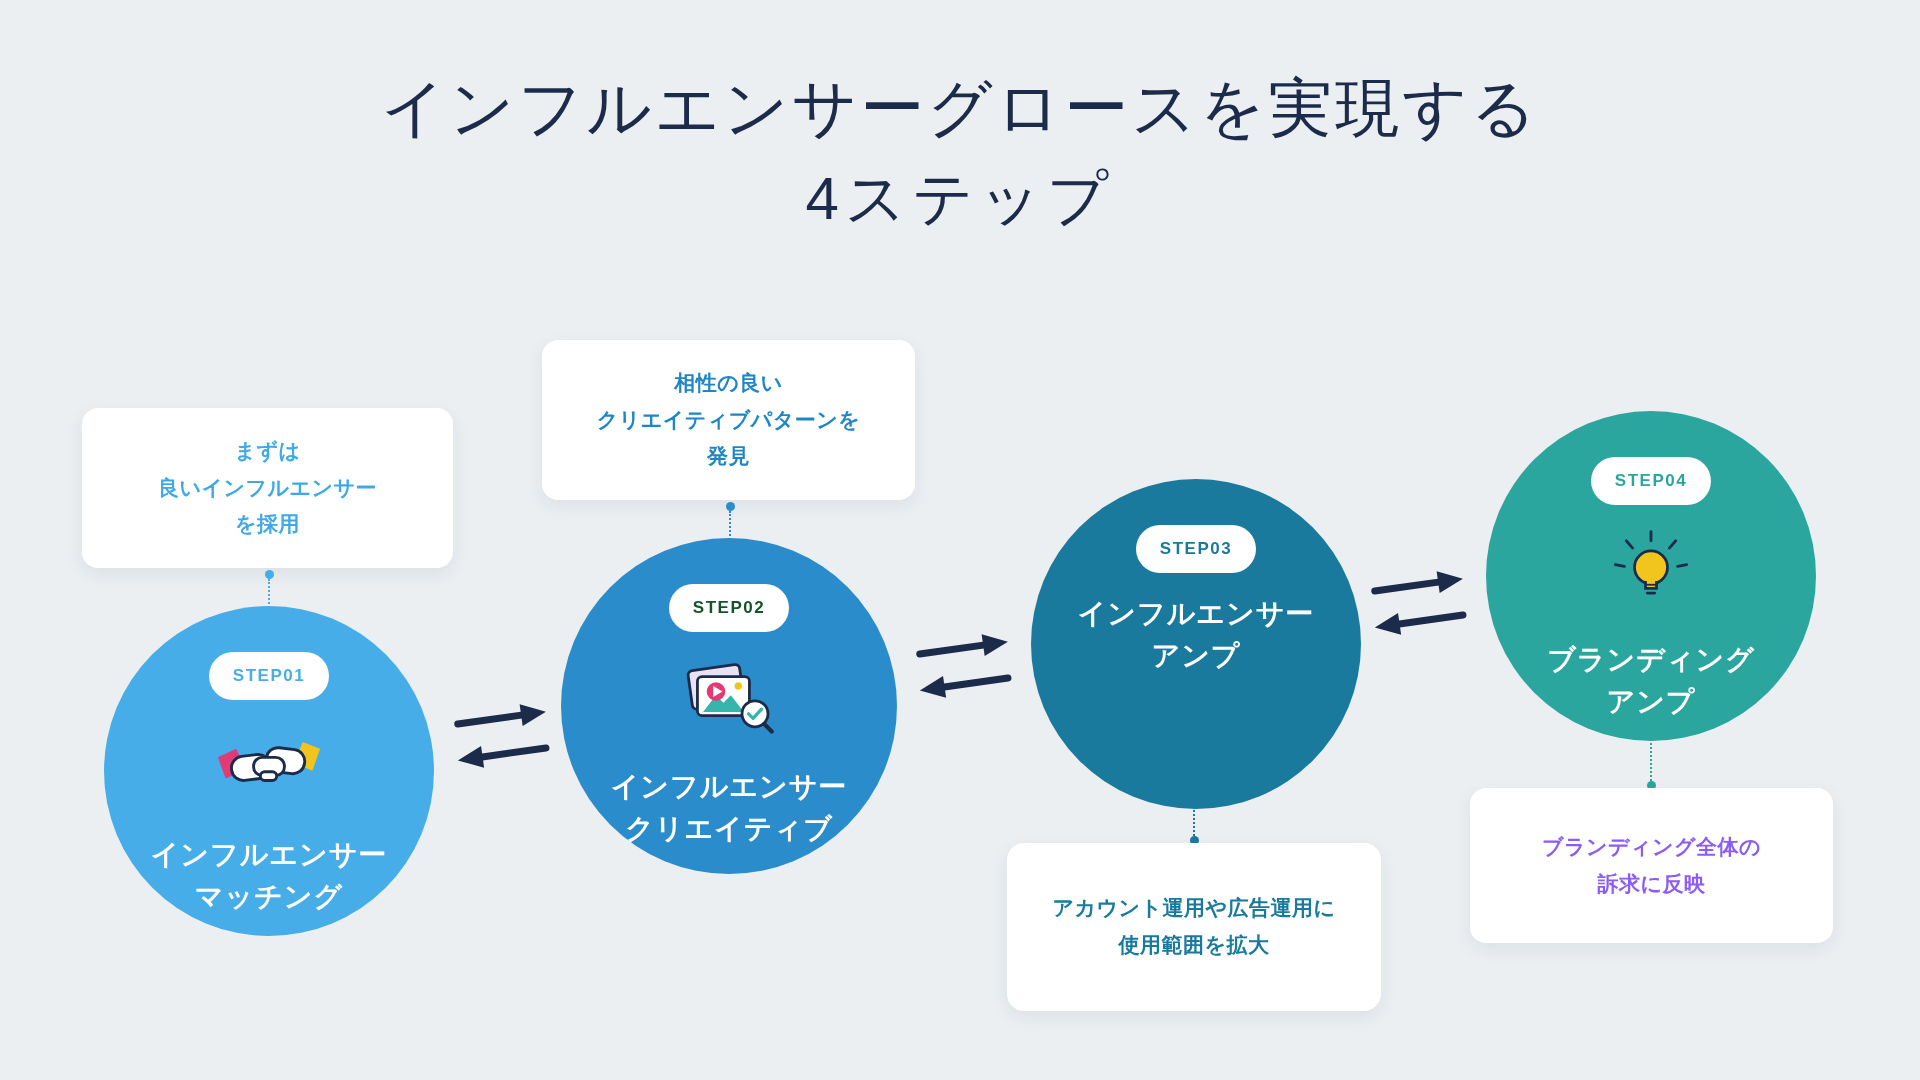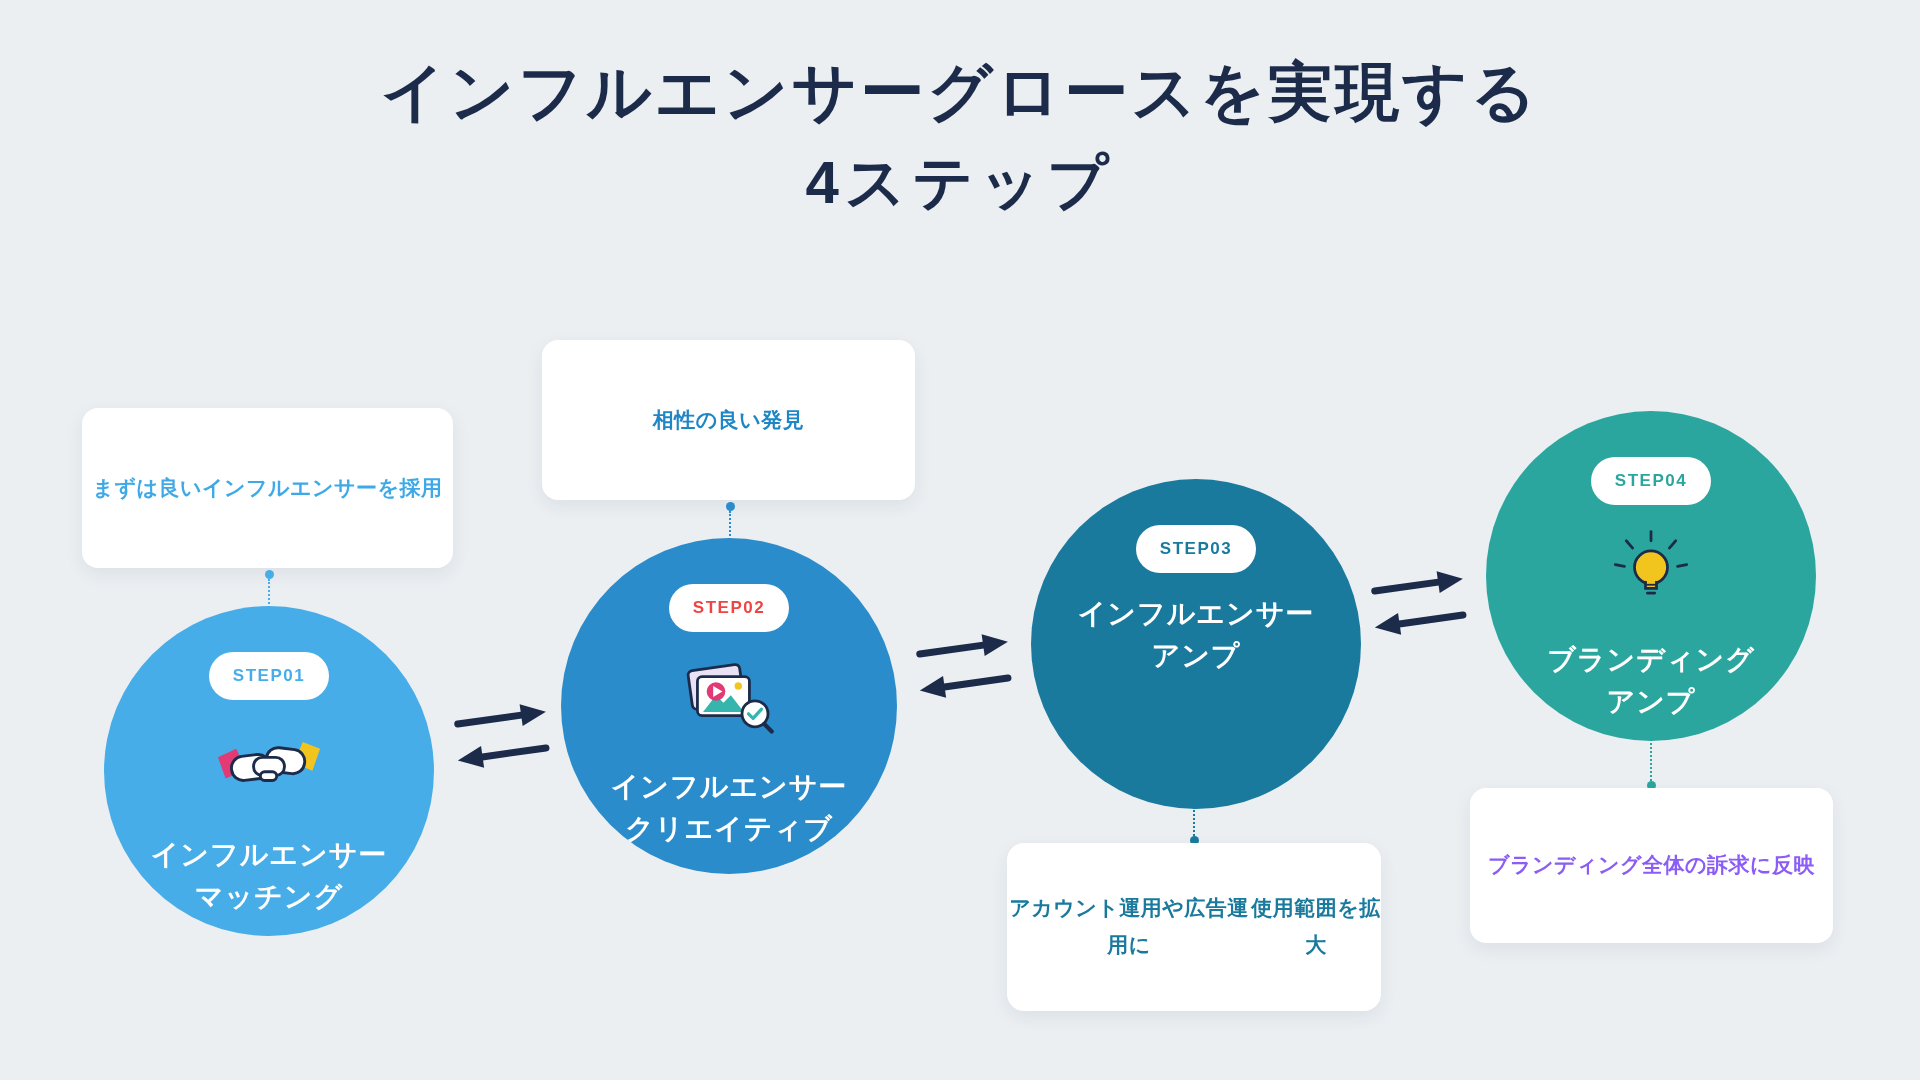--- a/index.html
+++ b/index.html
@@ -10,24 +10,24 @@
   .canvas{
     position:relative;
     width:1920px;
     height:1080px;
     background:#ebeff2;
     overflow:hidden;
   }
   
   .title{
     position:absolute;
-    top:46px; left:0; width:100%;
+    top:62px; left:0; width:100%;
     text-align:center;
     color:#1c2b4a;
-    font-weight:700;
+    font-weight:400;
   }
   .title-line1{font-size:64px; letter-spacing:3px; line-height:1.45;}
   .title-line2{font-size:60px; letter-spacing:6px; line-height:1.45;}
   
   .circle{
     position:absolute;
     border-radius:50%;
     display:flex;
     flex-direction:column;
     align-items:center;
@@ -50,30 +50,31 @@
     font-weight:700;
     font-size:28px;
     line-height:1.5;
     letter-spacing:1px;
   }
   .s1{left:104px; top:606px; width:330px; height:330px; background:#47ade8;text-align:center;}
   .s2{left:561px; top:538px; width:336px; height:336px; background:#2b8ccb;}
   .s3{left:1031px; top:479px; width:330px; height:330px; background:#1a7a9e;}
   .s4{left:1486px; top:411px; width:330px; height:330px; background:#2aa69e;}
   .s1 .badge{color:#47ade8;}
-  .s2 .badge{color:#ef4444;}
+  .s2 .badge{color:#14532d;}
   .s3 .badge{color:#1a7a9e;}
   .s4 .badge{color:#2aa69e;}
   
   .callout{
     position:absolute;
     background:#ffffff;
     border-radius:16px;
     box-shadow:0 6px 18px rgba(28,43,74,0.07);
     display:flex;
+    flex-direction:column;
     align-items:center;
     justify-content:center;
     text-align:center;
     font-weight:700;
     font-size:21px;
     line-height:1.75;
     letter-spacing:0.5px;
   }
   .co1{left:82px;  top:408px; width:371px; height:160px; color:#3ea9e6;}
   .co2{left:542px; top:340px; width:373px; height:160px; color:#1f86c6;}
@@ -146,20 +147,21 @@
         <line x1="8" y1="16" x2="74" y2="16"></line>
         <polygon points="72,5 97,16 72,27" stroke="none"></polygon>
         <line x1="92" y1="52" x2="26" y2="52"></line>
         <polygon points="28,41 3,52 28,63" stroke="none"></polygon>
       </g>
     </svg>
   </div>
 
   <div class="callout co2">
     <div>相性の良い</div>
+    <div>クリエイティブパターンを</div>
     <div>発見</div>
   </div>
   <div class="connector conn2">
     <div class="dot"></div>
     <div class="dash"></div>
   </div>
 
   <div class="circle s2">
     <div class="badge">STEP02</div>
     <div class="icon">

